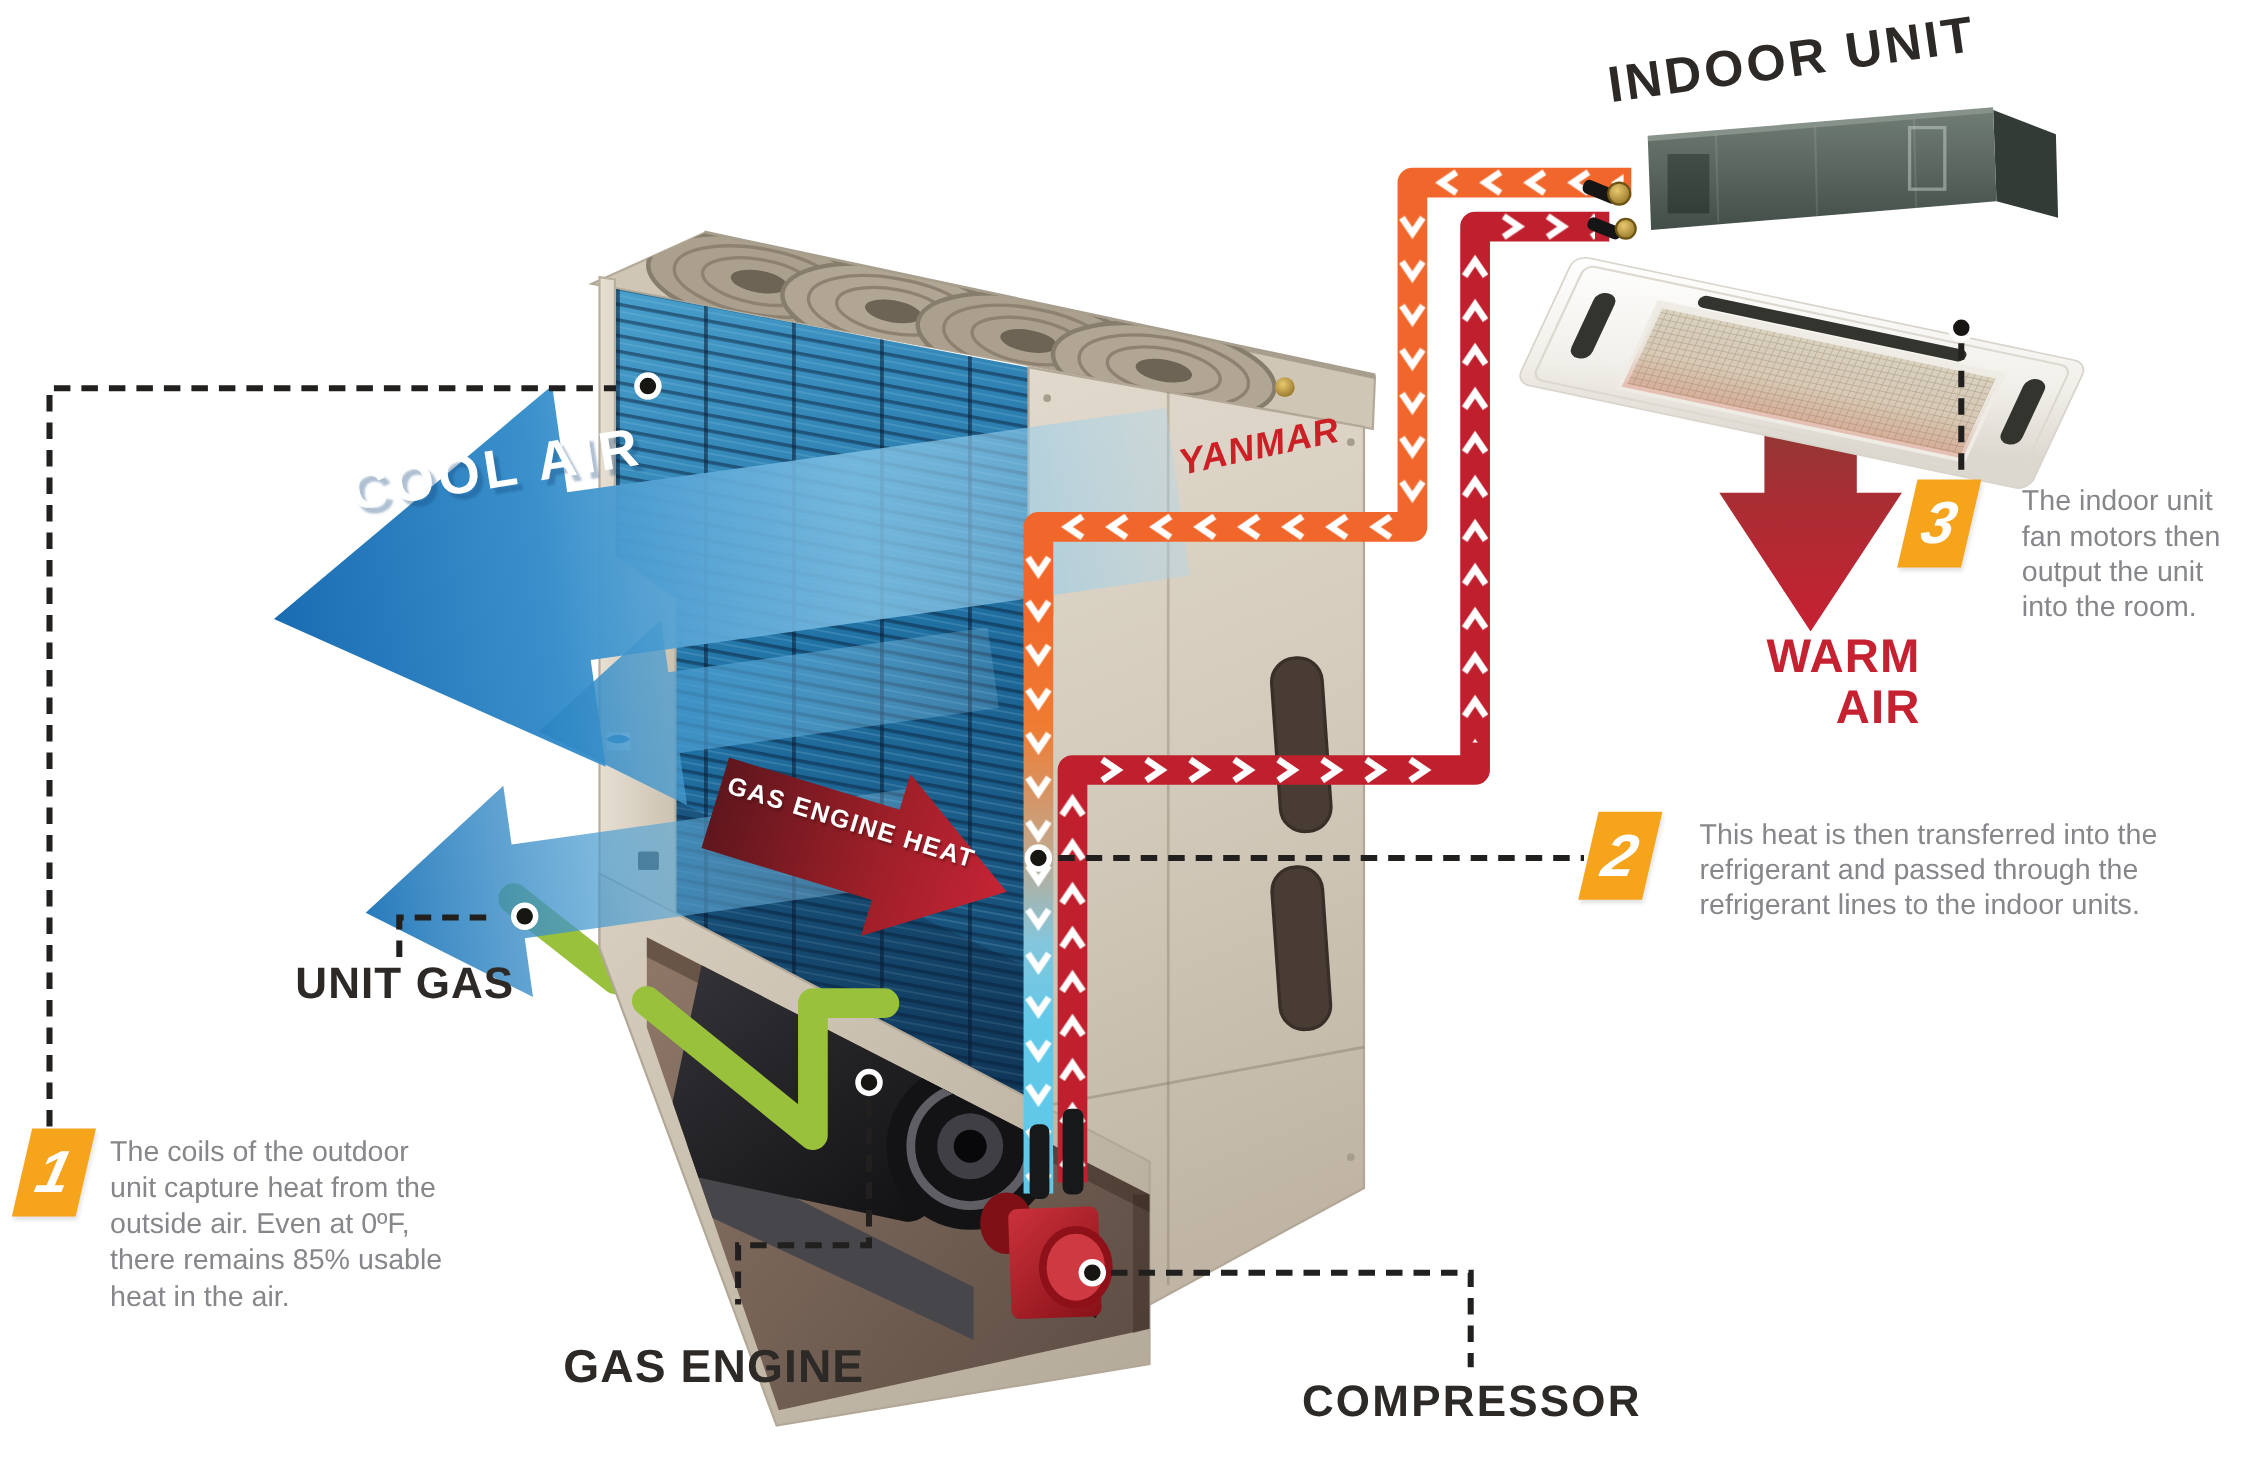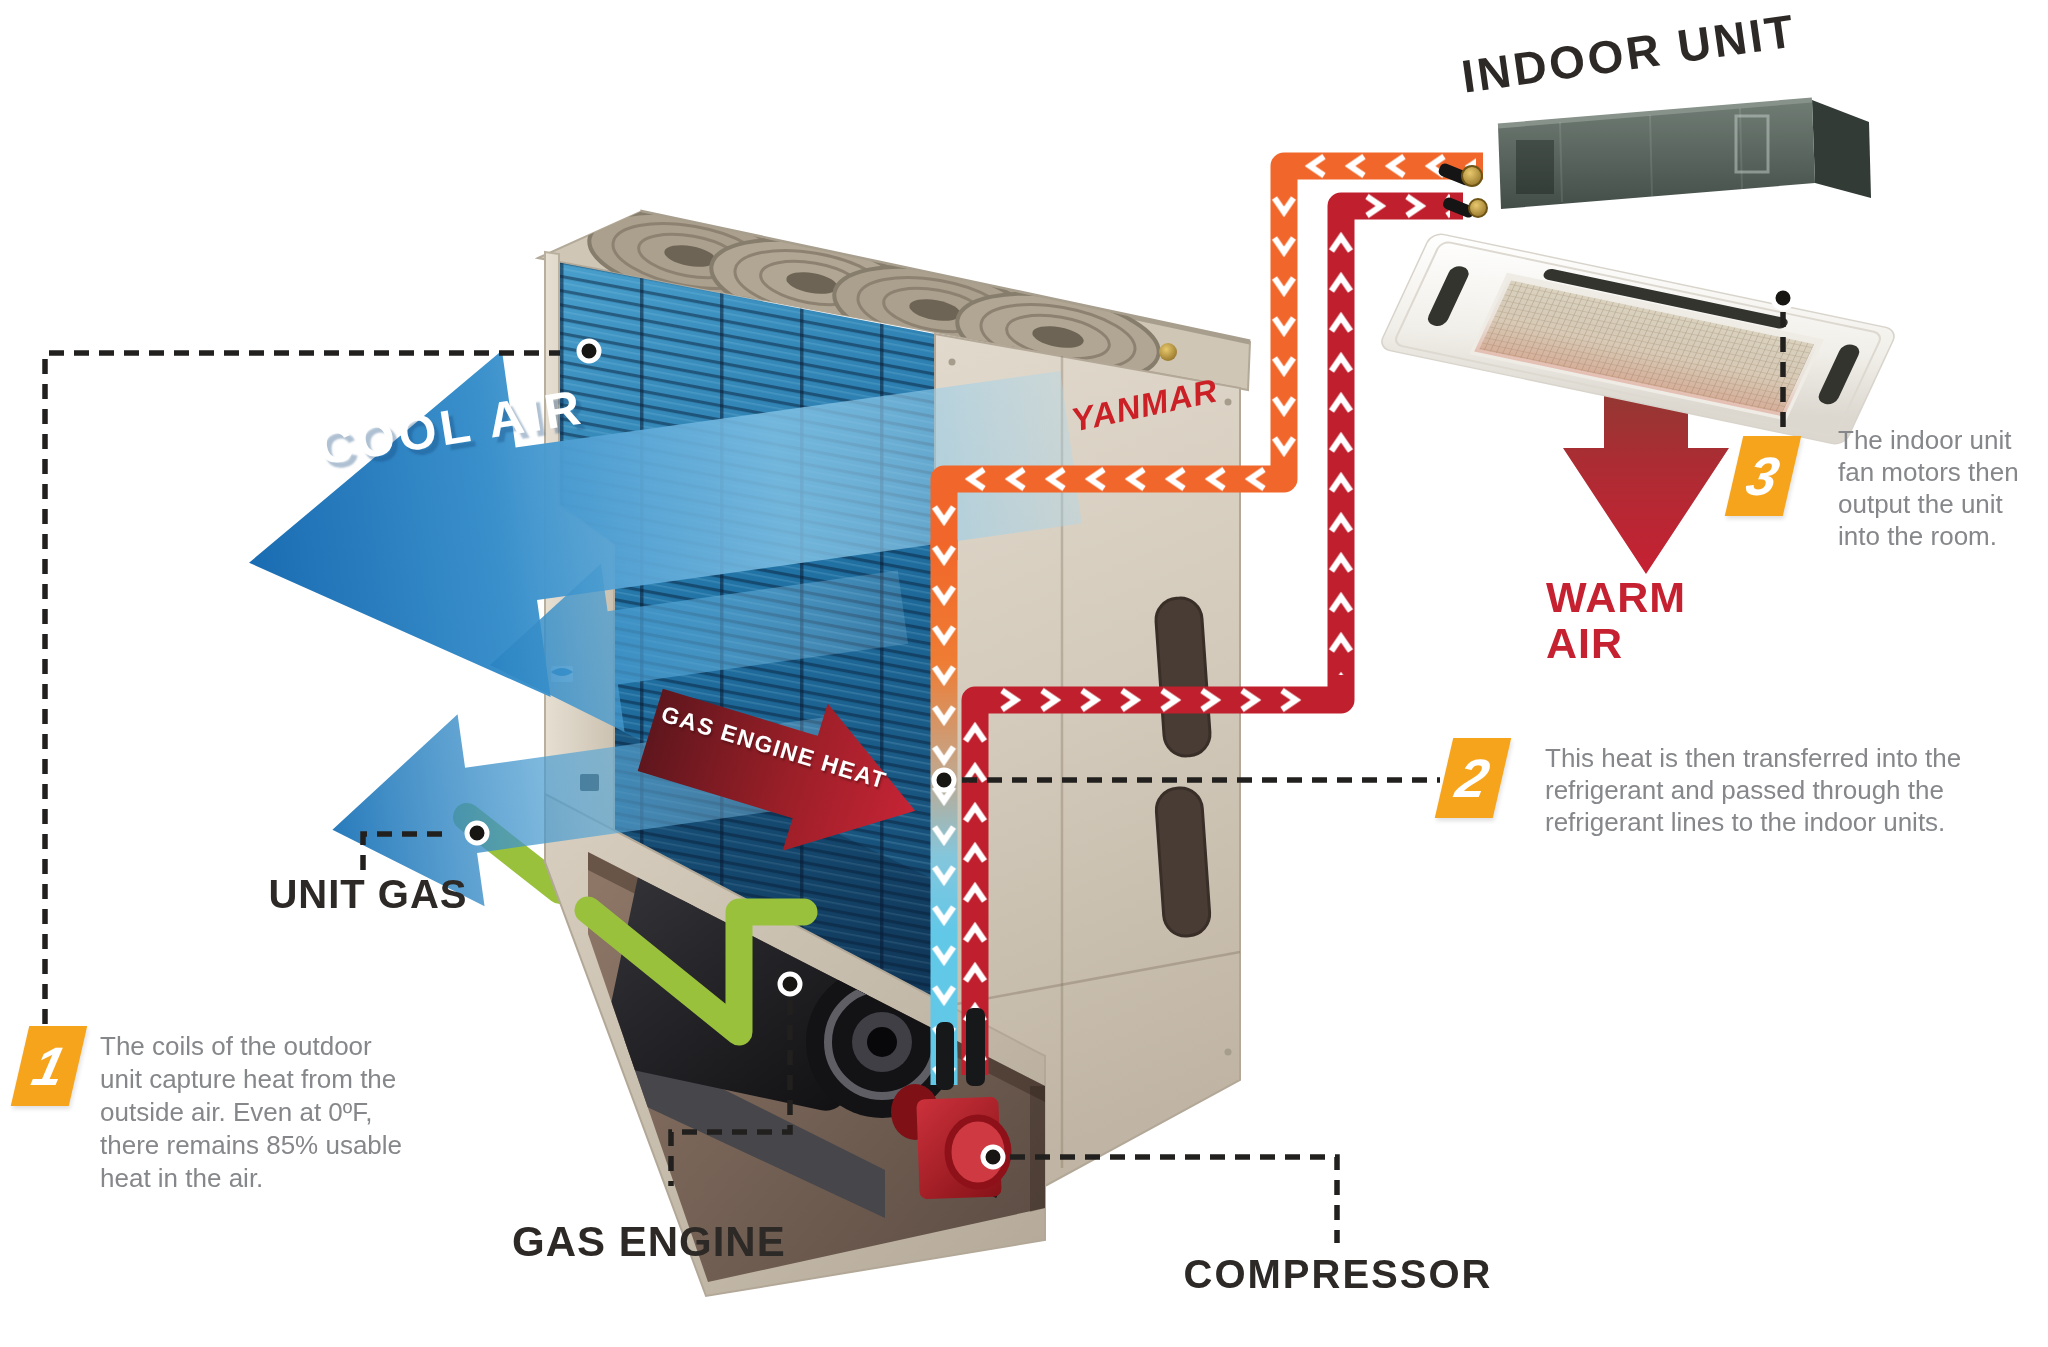--- a/index.html
+++ b/index.html
@@ -6,21 +6,21 @@
   .stage{position:relative;width:2048px;height:1347px;background:#ffffff;overflow:hidden;
          font-family:"Liberation Sans",sans-serif;}
   .stage svg.art{position:absolute;left:0;top:0;}
   .abs{position:absolute;}
   .lbl{font-weight:bold;color:#2d2926;}
   .lbl-indoor{left:1462px;top:50px;font-size:46px;letter-spacing:3px;
               transform:rotate(-8deg);transform-origin:left center;white-space:nowrap;}
   .lbl-fuel{left:238px;top:872px;width:260px;text-align:center;font-size:40px;letter-spacing:1px;}
   .lbl-engine{left:512px;top:1218px;width:320px;text-align:left;font-size:42px;letter-spacing:1px;}
   .lbl-compressor{left:1158px;top:1252px;width:360px;text-align:center;font-size:40px;letter-spacing:2px;}
-  .lbl-warm{left:1546px;top:574px;width:200px;text-align:left;font-size:43px;line-height:46px;
+  .lbl-warm{left:1546px;top:574px;width:200px;text-align:right;font-size:43px;line-height:46px;
             color:#c52130;letter-spacing:1px;}
   .lbl-cool{left:318px;top:420px;font-size:49px;letter-spacing:4px;color:#ffffff;
             transform:rotate(-9deg);transform-origin:left center;white-space:nowrap;
             text-shadow:4px 6px 2px rgba(23,74,125,0.35);}
   .lbl-heat{left:662px;top:700px;font-size:23px;letter-spacing:1.5px;color:#ffffff;
             transform:rotate(17deg);transform-origin:left center;white-space:nowrap;
             text-shadow:2px 2px 2px rgba(60,10,15,0.45);}
   .lbl-yanmar{left:1072px;top:402px;font-size:33px;font-style:italic;font-weight:900;
               color:#cb2026;letter-spacing:1px;transform:rotate(-12deg);
               transform-origin:left center;white-space:nowrap;}
@@ -28,21 +28,21 @@
          display:flex;align-items:center;justify-content:center;
          color:#ffffff;font-size:54px;font-weight:bold;font-style:italic;
          box-shadow:2px 3px 4px rgba(0,0,0,0.12);}
   .badge-1{left:20px;top:1026px;}
   .badge-2{left:1444px;top:738px;}
   .badge-3{left:1734px;top:436px;}
   .callout{color:#85878a;font-size:26px;line-height:33px;}
   .callout div{white-space:nowrap;}
   .callout-1{left:100px;top:1030px;}
   .callout-2{left:1545px;top:742px;line-height:32px;}
-  .callout-3{left:1838px;top:424px;line-height:32px;}
+  .callout-3{left:1838px;top:439px;line-height:32px;}
 </style>
 </head>
 <body>
 
 <div class="stage">
 
 <svg class="art" width="2048" height="1347" viewBox="0 0 2048 1347">
   <defs>
     <linearGradient id="coilG" x1="545" y1="262" x2="935" y2="1006" gradientUnits="userSpaceOnUse">
       <stop offset="0" stop-color="#4aa0cd"></stop>

